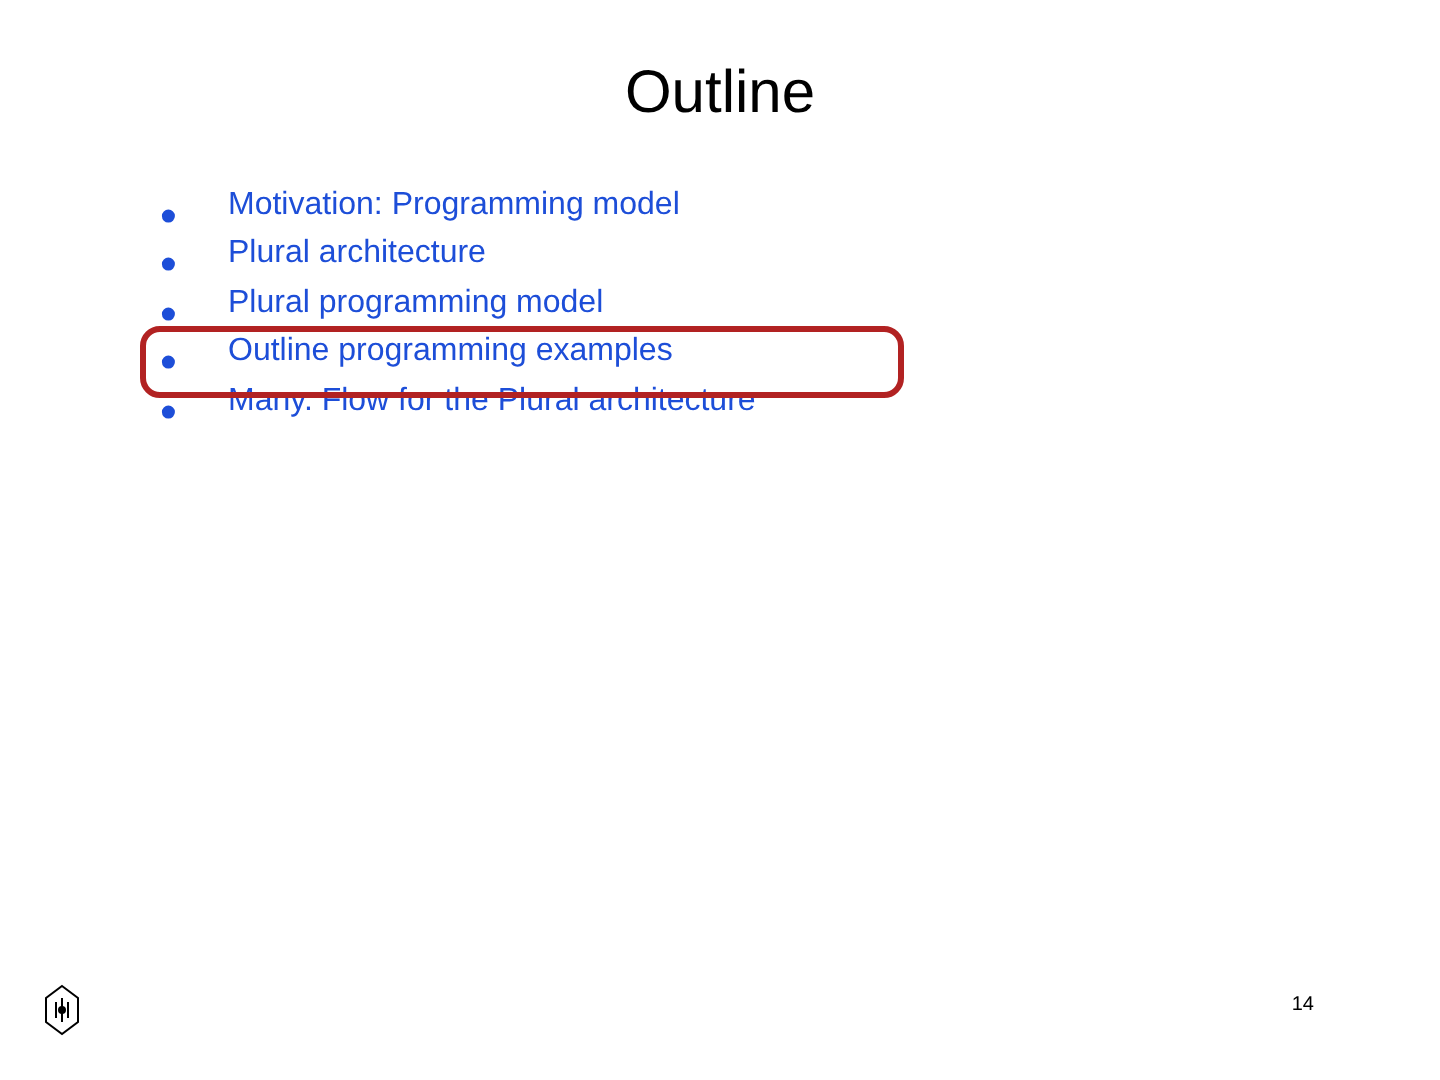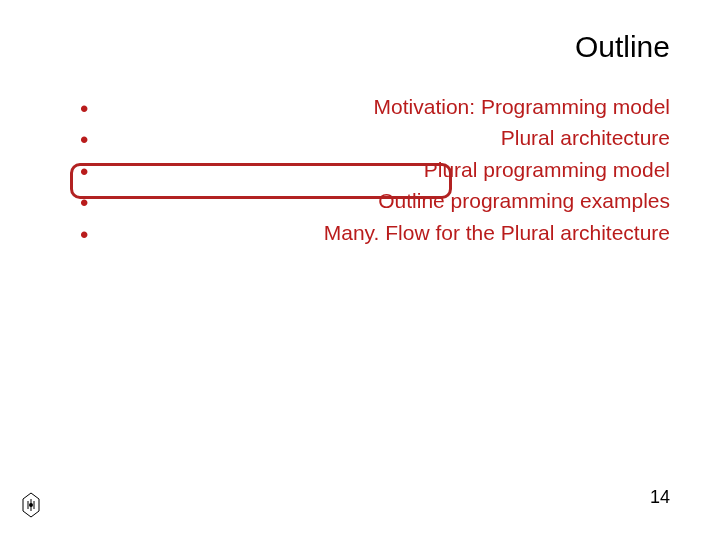--- a/index.html
+++ b/index.html
@@ -15,39 +15,38 @@
       position: relative;
       overflow: hidden;
     }
     .slide {
       width: 100%;
       height: 100%;
       position: relative;
       padding: 30px 50px;
     }
     .title {
-      text-align: right;
+      text-align: center;
       font-size: 30px;
       color: #000;
       font-weight: normal;
       margin-bottom: 28px;
     }
     .bullets {
       list-style: none;
       padding-left: 30px;
       position: relative;
     }
     .bullet-item {
       position: relative;
-      font-size: 21px;
-      color: #b91c1c;
+      font-size: 16px;
+      color: #1d4ed8;
       line-height: 1.4;
       padding-left: 34px;
       margin-bottom: 2px;
-      text-align: right;
     }
     .bullet-item::before {
       content: "•";
       position: absolute;
       left: 0;
       top: 0;
       font-size: 24px;
     }
     .highlight-box {
       position: absolute;
@@ -55,22 +54,22 @@
       border-radius: 10px;
       pointer-events: none;
       left: 70px;
       top: 163px;
       width: 382px;
       height: 36px;
     }
     .page-number {
       position: absolute;
       bottom: 32px;
-      right: 50px;
-      font-size: 18px;
+      right: 63px;
+      font-size: 10px;
       color: #000;
     }
     .logo {
       position: absolute;
       bottom: 22px;
       left: 22px;
       width: 18px;
       height: 26px;
     }
     .logo svg {

